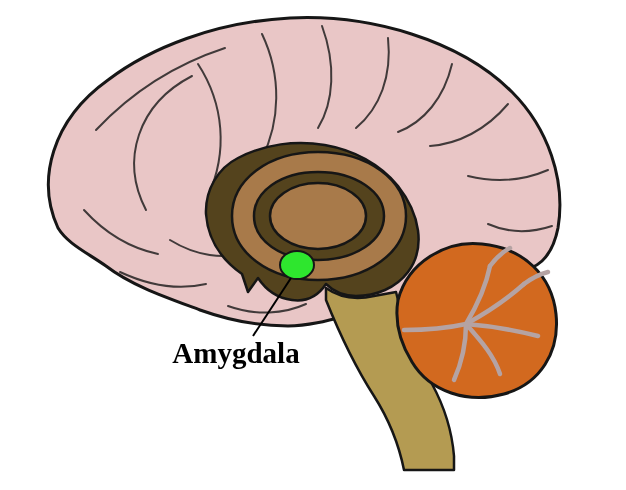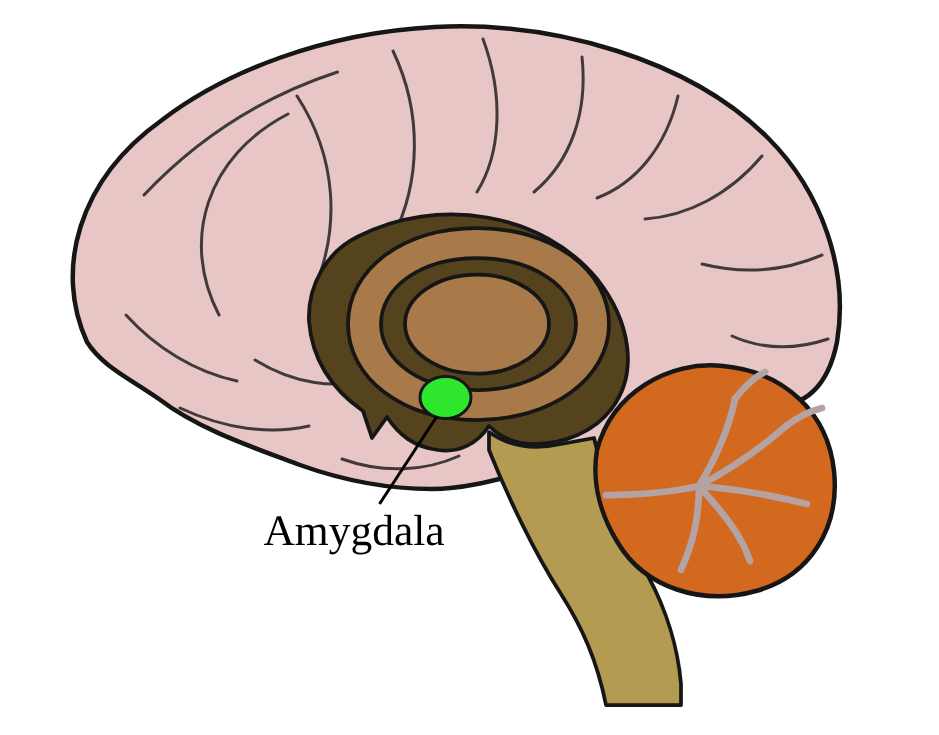--- a/index.html
+++ b/index.html
@@ -8,21 +8,21 @@
     --limbic-dark-brown:#54431d;
     --thalamus-brown:#a87a4a;
     --brainstem-tan:#b49b52;
     --cerebellum-orange:#d2691f;
     --arbor-vitae-gray:#b5a3a3;
     --amygdala-green:#2ee62e;
     --label-text:#000000;
     --background:#ffffff;
   }
   html,body{margin:0;padding:0;background:var(--background);}
-  .stage{width:626px;height:490px;position:relative;background:var(--background);overflow:hidden;}
+  .stage{width:626px;height:490px;position:relative;background:var(--background);overflow:hidden;font-weight:bold;}
   svg{display:block;}
   .cerebrum{fill:var(--cerebrum-pink);stroke:var(--outline);stroke-width:3;stroke-linejoin:round;}
   .sulcus{fill:none;stroke:var(--outline);stroke-width:2;opacity:.8;stroke-linecap:round;}
   .limbic{fill:var(--limbic-dark-brown);stroke:var(--outline);stroke-width:2.5;stroke-linejoin:round;}
   .ring{fill:var(--thalamus-brown);stroke:var(--outline);stroke-width:2.5;fill-rule:evenodd;}
   .thalamus{fill:var(--thalamus-brown);stroke:var(--outline);stroke-width:2.5;}
   .brainstem{fill:var(--brainstem-tan);stroke:var(--outline);stroke-width:2.5;stroke-linejoin:round;}
   .cerebellum{fill:var(--cerebellum-orange);stroke:var(--outline);stroke-width:3;}
   .arbor{fill:none;stroke:var(--arbor-vitae-gray);stroke-width:4.5;stroke-linecap:round;}
   .amygdala{fill:var(--amygdala-green);stroke:var(--outline);stroke-width:2;}

